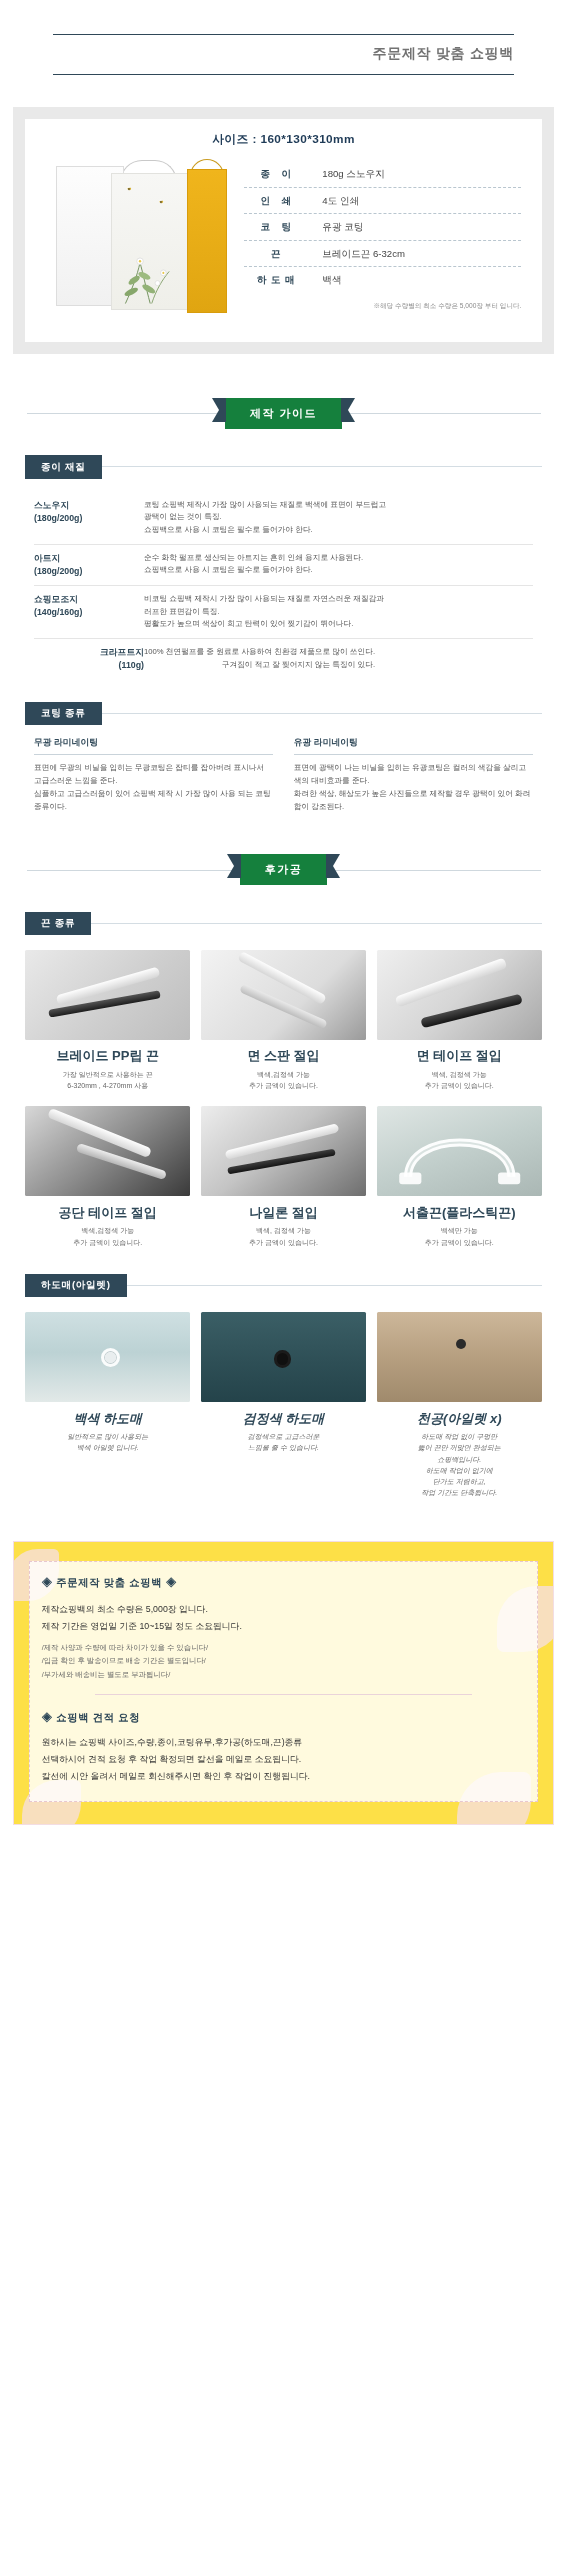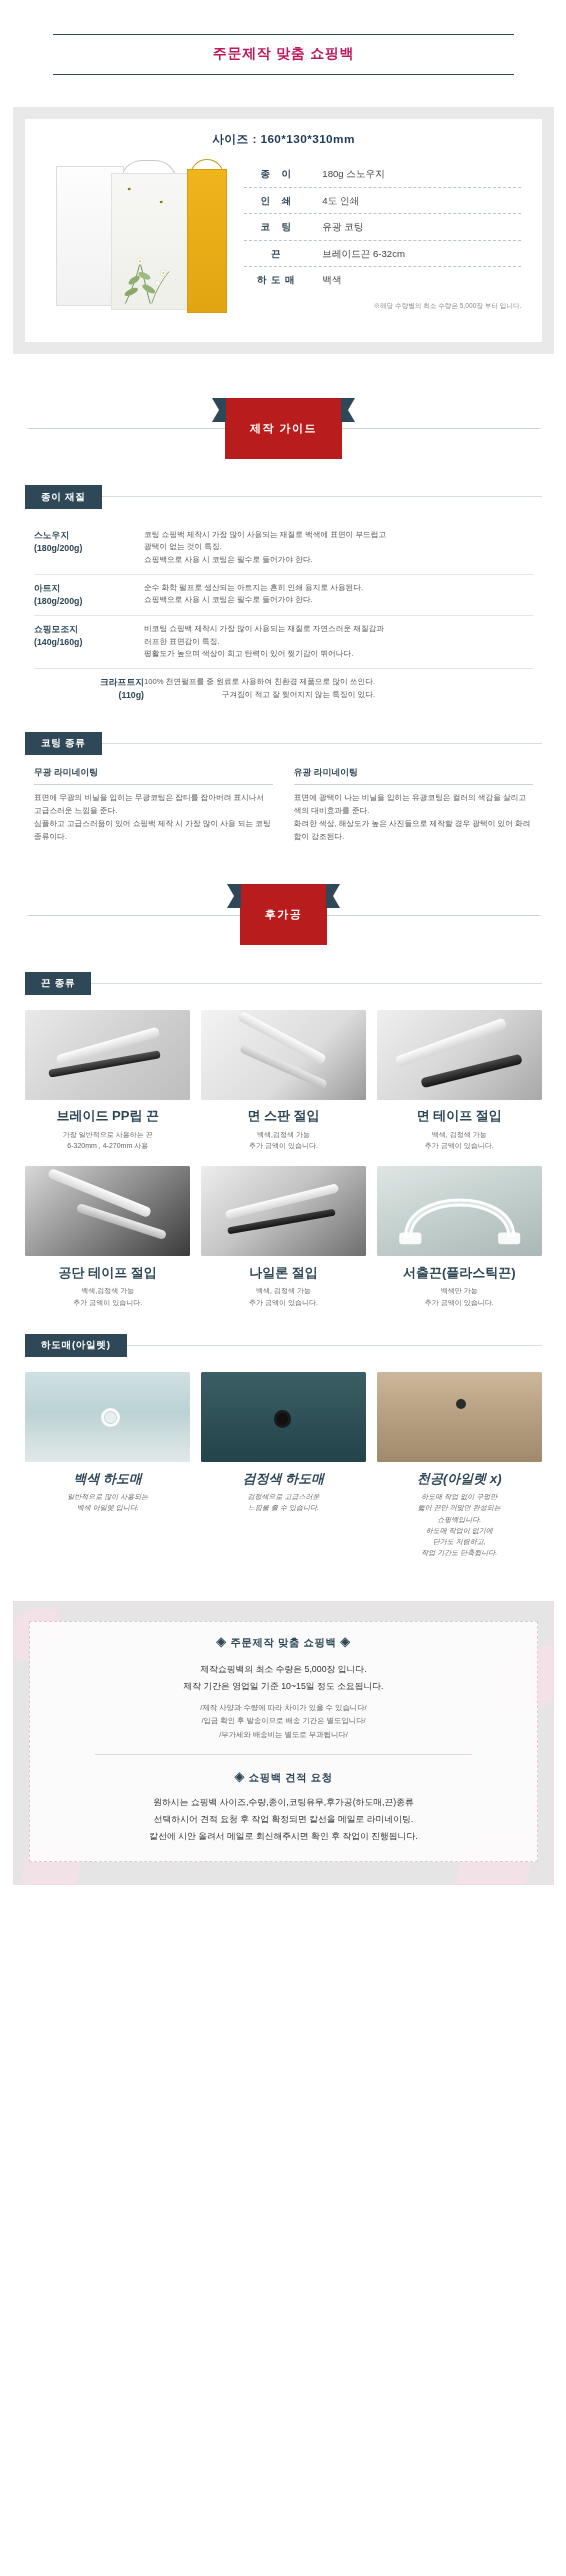--- a/index.html
+++ b/index.html
@@ -18,21 +18,22 @@
     margin: 34px 53px 0 53px;
     border-top: 1.5px solid #2f4858;
     border-bottom: 1.5px solid #2f4858;
     padding: 10.3px 0 11px 0;
     text-align: center;
   }
   .top-title {
     font-size: 14px;
     font-weight: bold;
     letter-spacing: 0.7px;
-    color: #be185d;
+    color: #737373;
+    text-align: right;
   }
 
   
   .spec-panel {
     margin: 32px 13.2px 0 13.2px;
     background: #e9e9e9;
     padding: 11.8px;
   }
   .spec-inner {
     background: #fff;
@@ -128,25 +129,25 @@
     text-align: center;
   }
   .ribbon-line {
     position: absolute;
     left: 26.5px; right: 26.5px; top: 50%;
     height: 0.7px; background: #cfd8de;
   }
   .ribbon {
     position: relative;
     display: inline-block;
-    background: #b91c1c;
+    background: #15803d;
     color: #fff;
     font-size: 11px;
     font-weight: bold;
-    padding: 23px 25px;
+    padding: 8px 25px;
     letter-spacing: 1.5px;
   }
   .ribbon:before, .ribbon:after {
     content: "";
     position: absolute;
     top: 0;
     border: 12.5px solid #2f4858;
     border-left-width: 7.4px;
     border-right-width: 7.4px;
   }
@@ -263,24 +264,23 @@
     margin: 14.7px 25px 0 25px;
     display: grid;
     grid-template-columns: repeat(3, 1fr);
     gap: 7.4px 10.3px;
     font-style: italic;
   }
 
   
   .notice {
     margin: 35px 13.2px 29px 13.2px;
-    background: #e5e5e5;
+    background: #fde047;
     border: 0.7px solid #f3dde3;
     padding: 19px 14.7px 22px 14.7px;
-    text-align: center;
     position: relative;
     overflow: hidden;
   }
   .notice-inner {
     position: relative;
     border: 0.7px dashed #e7c6d0;
     background: rgba(255,255,255,0.82);
     padding: 14.7px 11.8px 16px 11.8px;
   }
   .notice-h1 {
@@ -584,19 +584,19 @@
       <div class="notice-line">제작쇼핑백의 최소 수량은 5,000장 입니다.</div>
       <div class="notice-line">제작 기간은 영업일 기준 10~15일 정도 소요됩니다.</div>
       <div class="notice-small">/제작 사양과 수량에 따라 차이가 있을 수 있습니다/</div>
       <div class="notice-small" style="margin-top:0">/입금 확인 후 발송이므로 배송 기간은 별도입니다/</div>
       <div class="notice-small" style="margin-top:0">/부가세와 배송비는 별도로 부과됩니다/</div>
 
       <div class="notice-rule"></div>
 
       <div class="notice-h2">◈ 쇼핑백 견적 요청</div>
       <div class="notice-line">원하시는 쇼핑백 사이즈,수량,종이,코팅유무,후가공(하도매,끈)종류</div>
-      <div class="notice-line">선택하시어 견적 요청 후 작업 확정되면 칼선을 메일로 라미네이팅.</div>
+      <div class="notice-line">선택하시어 견적 요청 후 작업 확정되면 칼선을 메일로 소요됩니다.</div>
       <div class="notice-line">칼선에 시안 올려서 메일로 회신해주시면 확인 후 작업이 진행됩니다.</div>
     </div>
   </div>
 
 </div>
 
 
 </body></html>

